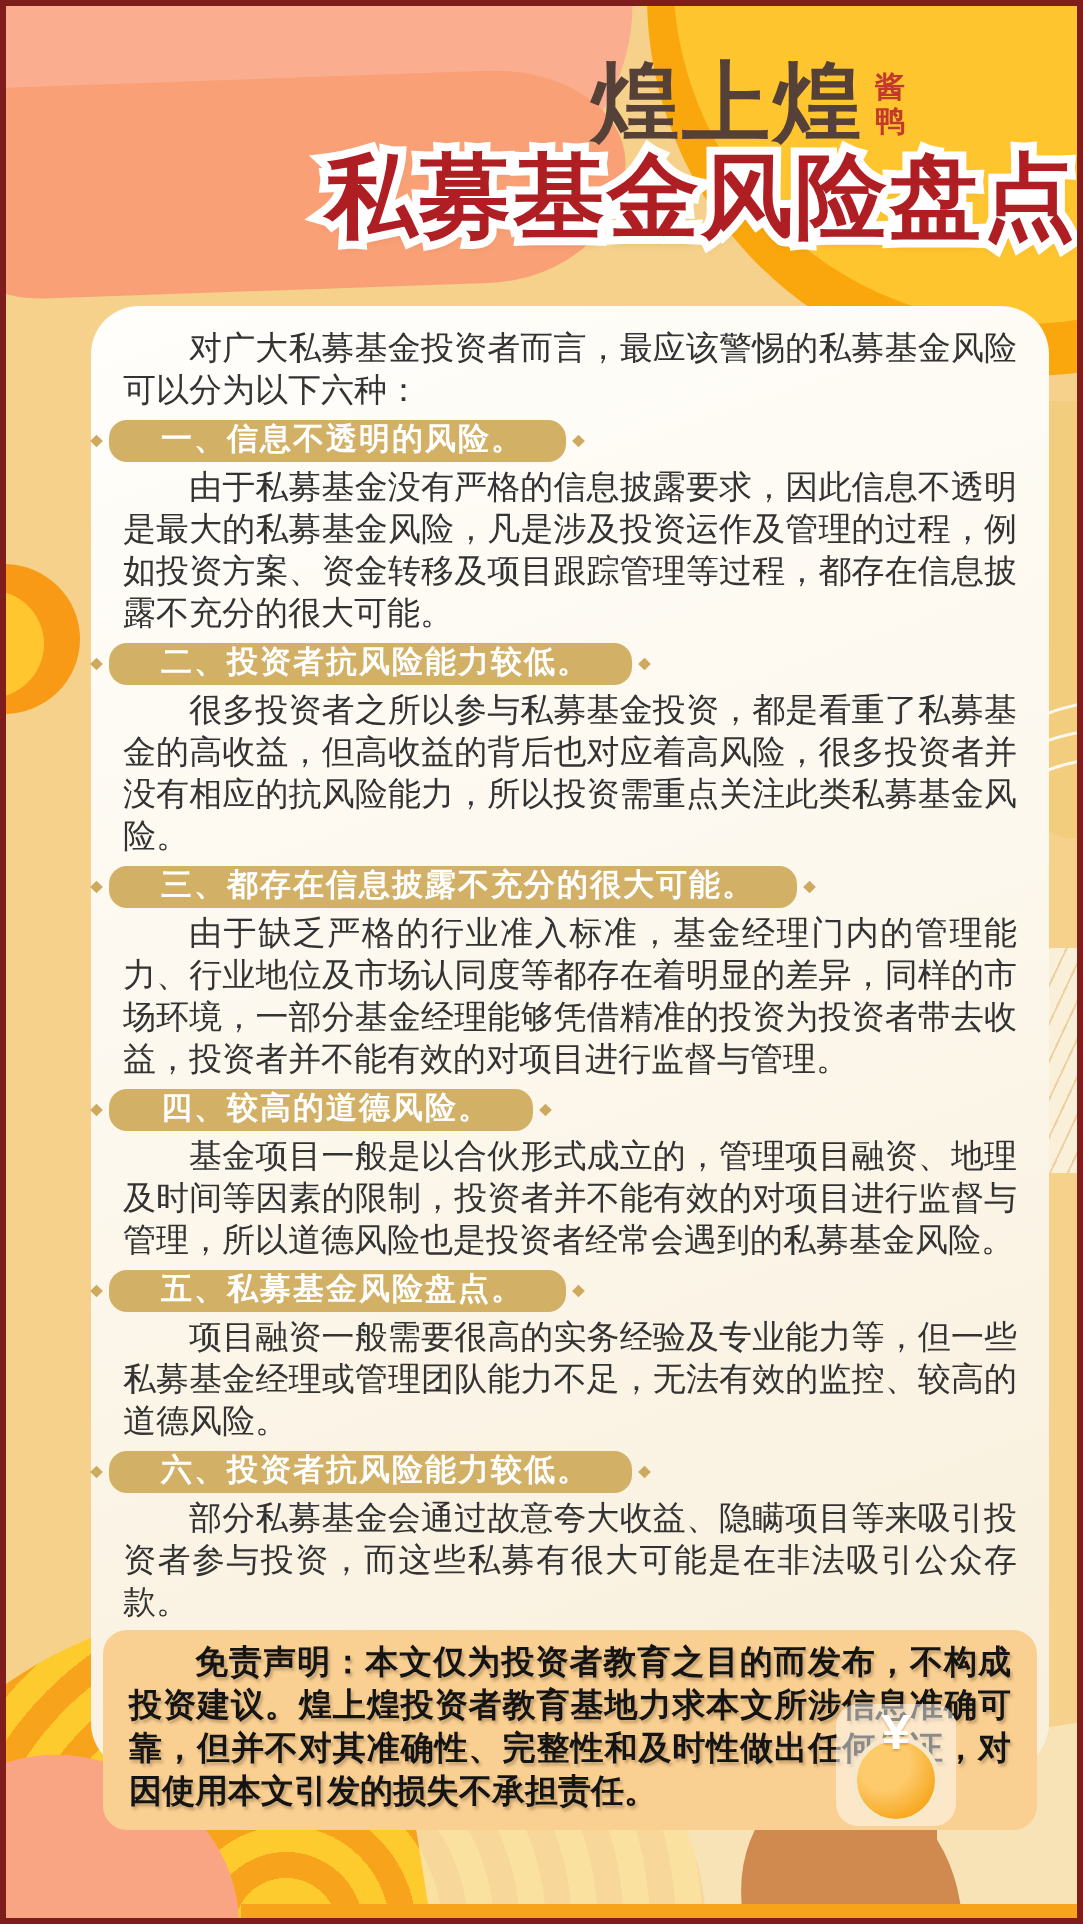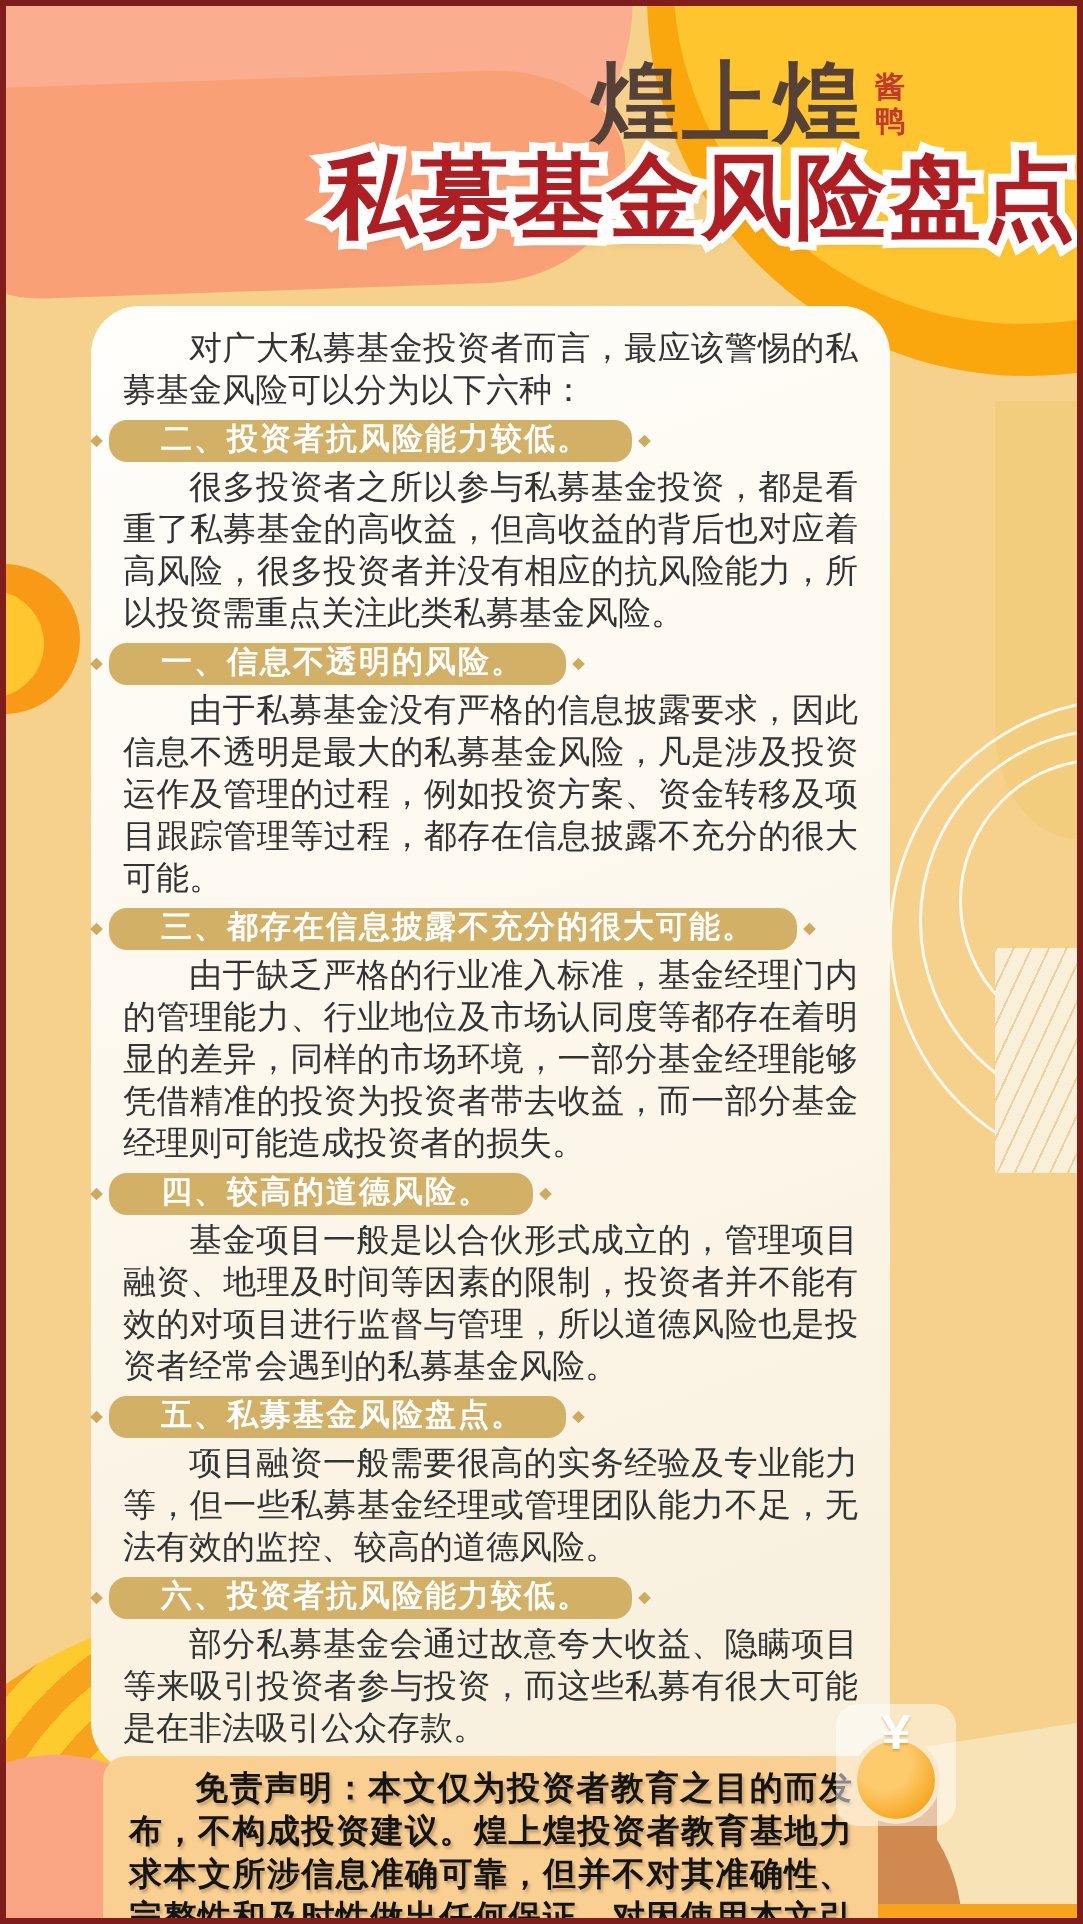--- a/index.html
+++ b/index.html
@@ -49,21 +49,21 @@
   .brand-logo{position:absolute;top:56px;left:0;width:858px;text-align:right;
     color:#564139;font-size:88px;font-weight:900;letter-spacing:3px;line-height:96px;z-index:3;}
   .brand-seal{position:absolute;left:864px;top:66px;width:40px;color:#C3392C;
     font-size:30px;font-weight:800;line-height:34px;text-align:center;z-index:3;}
   .title-wrap{position:absolute;top:146px;left:0;width:100%;text-align:right;z-index:3;
     font-size:92px;font-weight:900;letter-spacing:2px;line-height:104px;}
   .title-outline{position:absolute;left:0;right:0;top:0;color:#AE1E23;
     -webkit-text-stroke:16px #ffffff;text-shadow:0 6px 8px rgba(150,110,40,.35);}
   .title-fill{position:relative;color:#AE1E23;}
   
-  .card{position:absolute;left:85px;top:300px;width:799px;height:1465px;z-index:4;
+  .card{position:absolute;left:85px;top:300px;width:958px;height:1465px;z-index:4;
     background:linear-gradient(160deg,#FFFEFB 0%,#FDF8EE 45%,#F8EFDB 100%);
     border-radius:48px;box-sizing:border-box;padding:24px 32px 0;}
   .para{margin:0 0 3px;color:#333;font-size:33px;line-height:42px;
     text-align:justify;text-indent:2em;font-weight:500;}
   .pill-row{position:relative;margin:6px 0 7px -14px;height:42px;}
   .pill{position:relative;display:inline-block;background:#D2B166;color:#fff;
     font-size:31px;font-weight:bold;line-height:40px;height:40px;
     padding:1px 42px 1px 52px;border-radius:18px;letter-spacing:2px;}
   .pill:before,.pill:after{content:"";position:absolute;top:50%;width:9px;height:9px;
     background:#CDAA5E;transform:translateY(-50%) rotate(45deg);}
@@ -106,37 +106,37 @@
   <div class="title-wrap">
     <span class="title-outline">私募基金风险盘点</span>
     <span class="title-fill">私募基金风险盘点</span>
   </div>
 
   <div class="card">
     <p class="para">对广大私募基金投资者而言，最应该警惕的私募基金风险可以分为以下六种：</p>
     <div>
   <div class="section">
     <div class="pill-row">
+      <span class="pill sec-head-text">一、信息不透明的风险。</span>
+    </div>
+    <p class="para sec-body">由于私募基金没有严格的信息披露要求，因此信息不透明是最大的私募基金风险，凡是涉及投资运作及管理的过程，例如投资方案、资金转移及项目跟踪管理等过程，都存在信息披露不充分的很大可能。</p>
+  </div>
+
+  <div class="section">
+    <div class="pill-row">
       <span class="pill sec-head-text">二、投资者抗风险能力较低。</span>
     </div>
     <p class="para sec-body">很多投资者之所以参与私募基金投资，都是看重了私募基金的高收益，但高收益的背后也对应着高风险，很多投资者并没有相应的抗风险能力，所以投资需重点关注此类私募基金风险。</p>
   </div>
 
   <div class="section">
     <div class="pill-row">
-      <span class="pill sec-head-text">一、信息不透明的风险。</span>
-    </div>
-    <p class="para sec-body">由于私募基金没有严格的信息披露要求，因此信息不透明是最大的私募基金风险，凡是涉及投资运作及管理的过程，例如投资方案、资金转移及项目跟踪管理等过程，都存在信息披露不充分的很大可能。</p>
-  </div>
-
-  <div class="section">
-    <div class="pill-row">
       <span class="pill sec-head-text">三、都存在信息披露不充分的很大可能。</span>
     </div>
-    <p class="para sec-body">由于缺乏严格的行业准入标准，基金经理门内的管理能力、行业地位及市场认同度等都存在着明显的差异，同样的市场环境，一部分基金经理能够凭借精准的投资为投资者带去收益，而一部分基金经理则可能造成投资者的损失。</p>
+    <p class="para sec-body">由于缺乏严格的行业准入标准，基金经理门内的管理能力、行业地位及市场认同度等都存在着明显的差异，同样的市场环境，一部分基金经理能够凭借精准的投资为投资者带去收益，投资者并不能有效的对项目进行监督与管理。</p>
   </div>
 
   <div class="section">
     <div class="pill-row">
       <span class="pill sec-head-text">四、较高的道德风险。</span>
     </div>
     <p class="para sec-body">基金项目一般是以合伙形式成立的，管理项目融资、地理及时间等因素的限制，投资者并不能有效的对项目进行监督与管理，所以道德风险也是投资者经常会遇到的私募基金风险。</p>
   </div>
 
   <div class="section">

